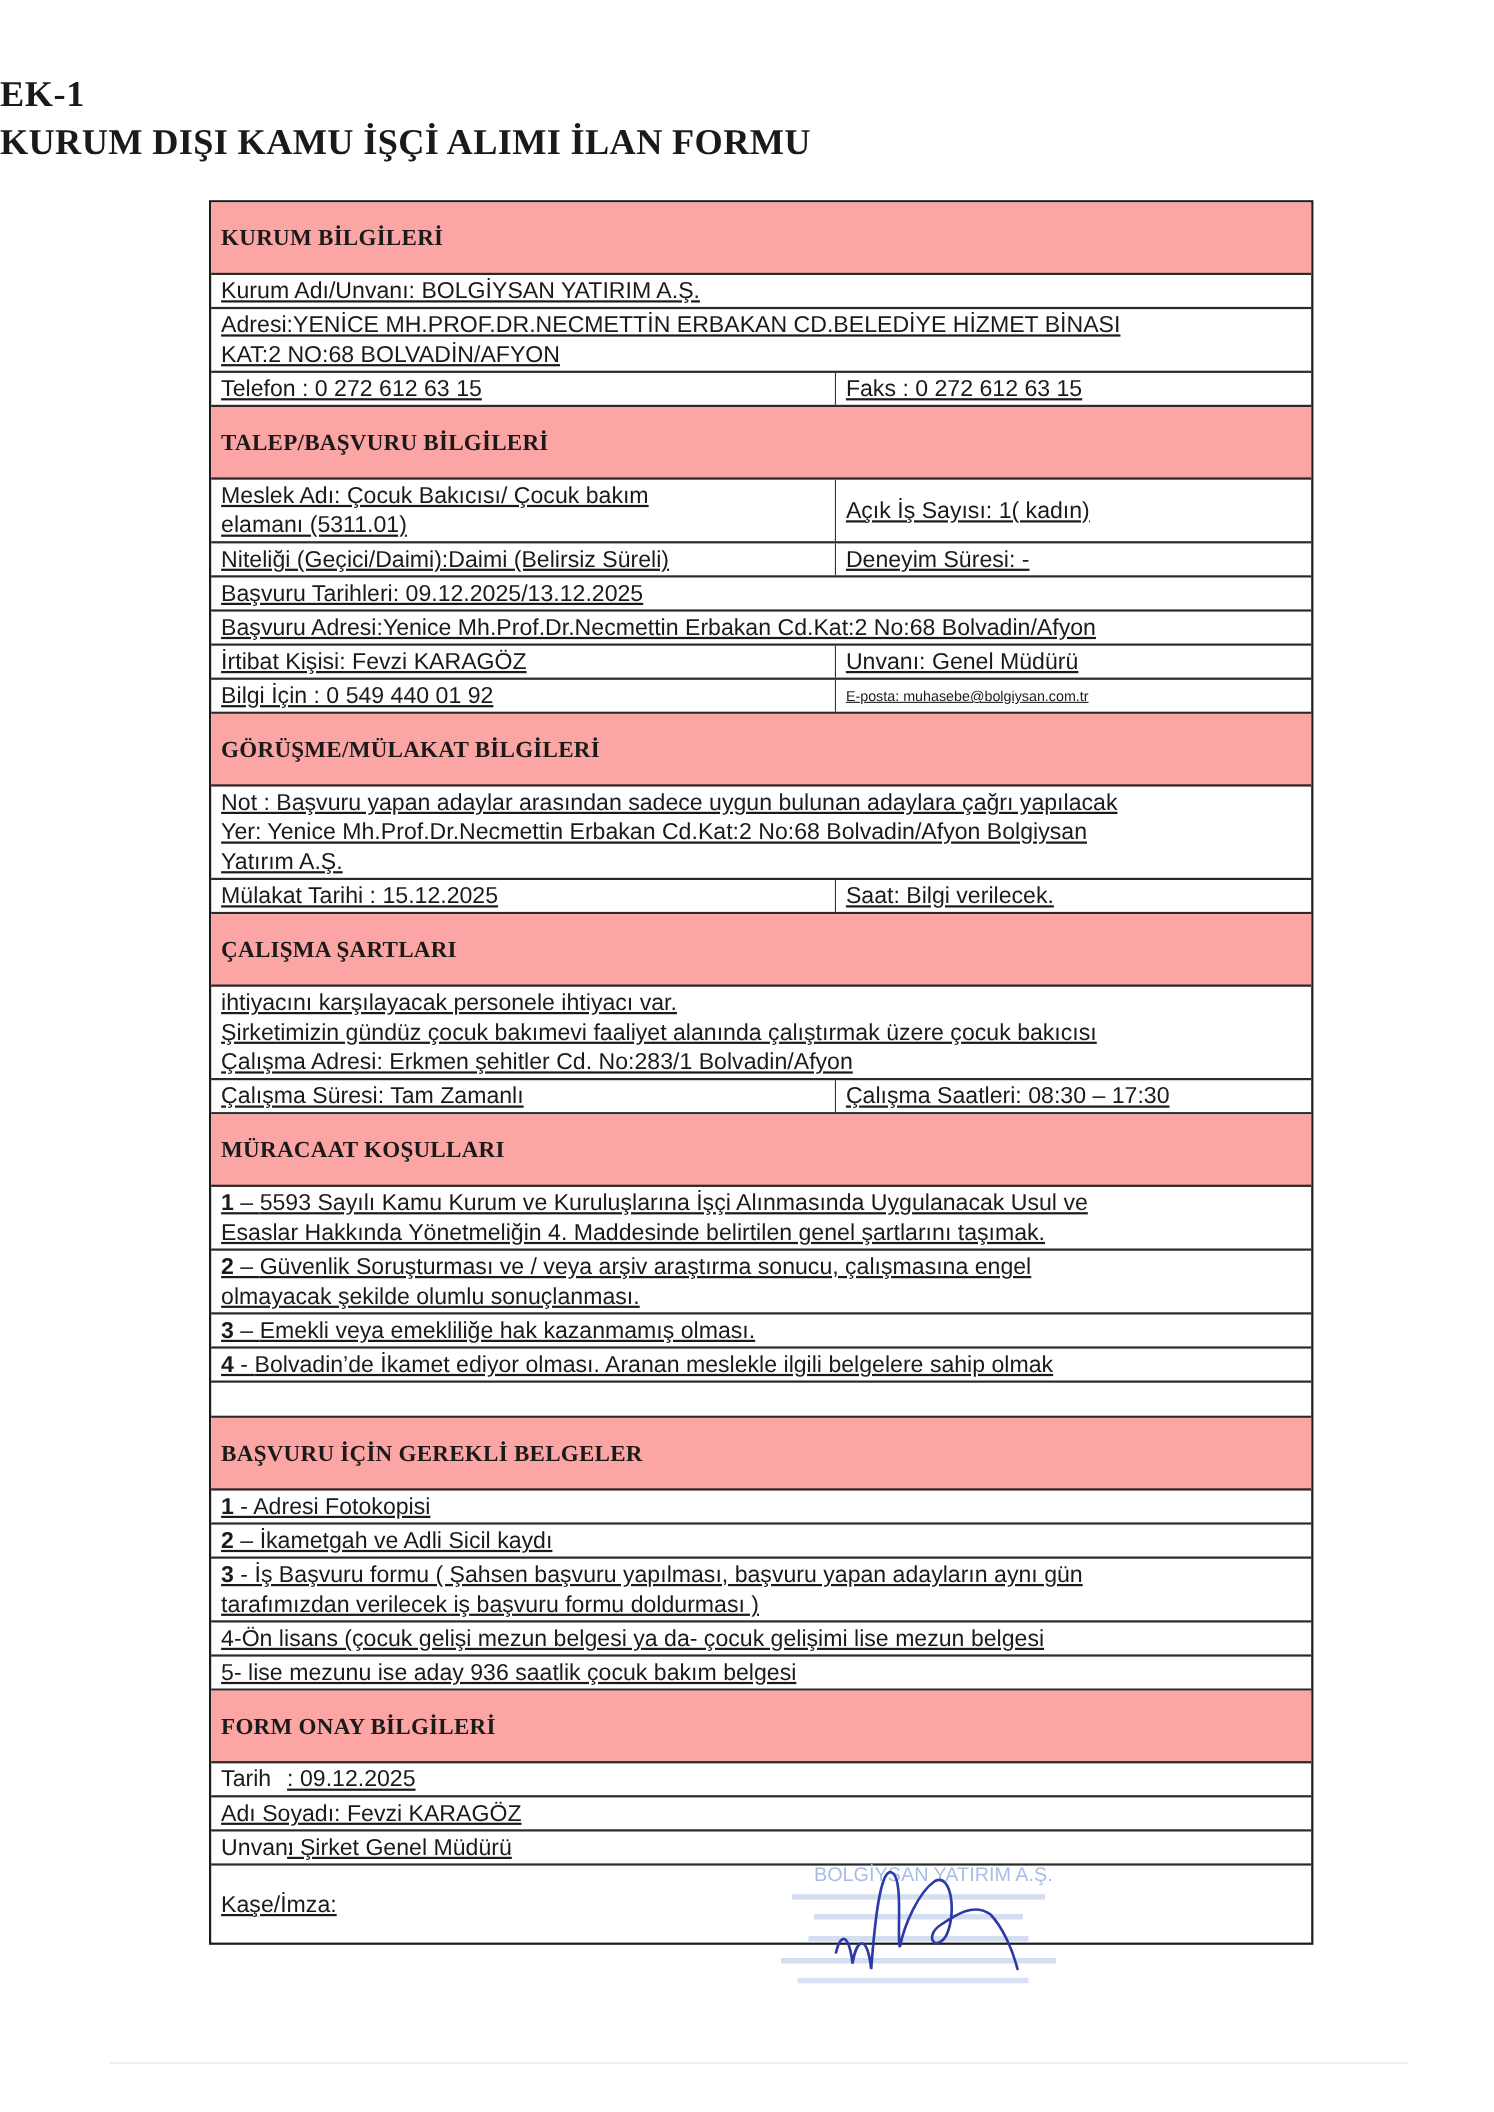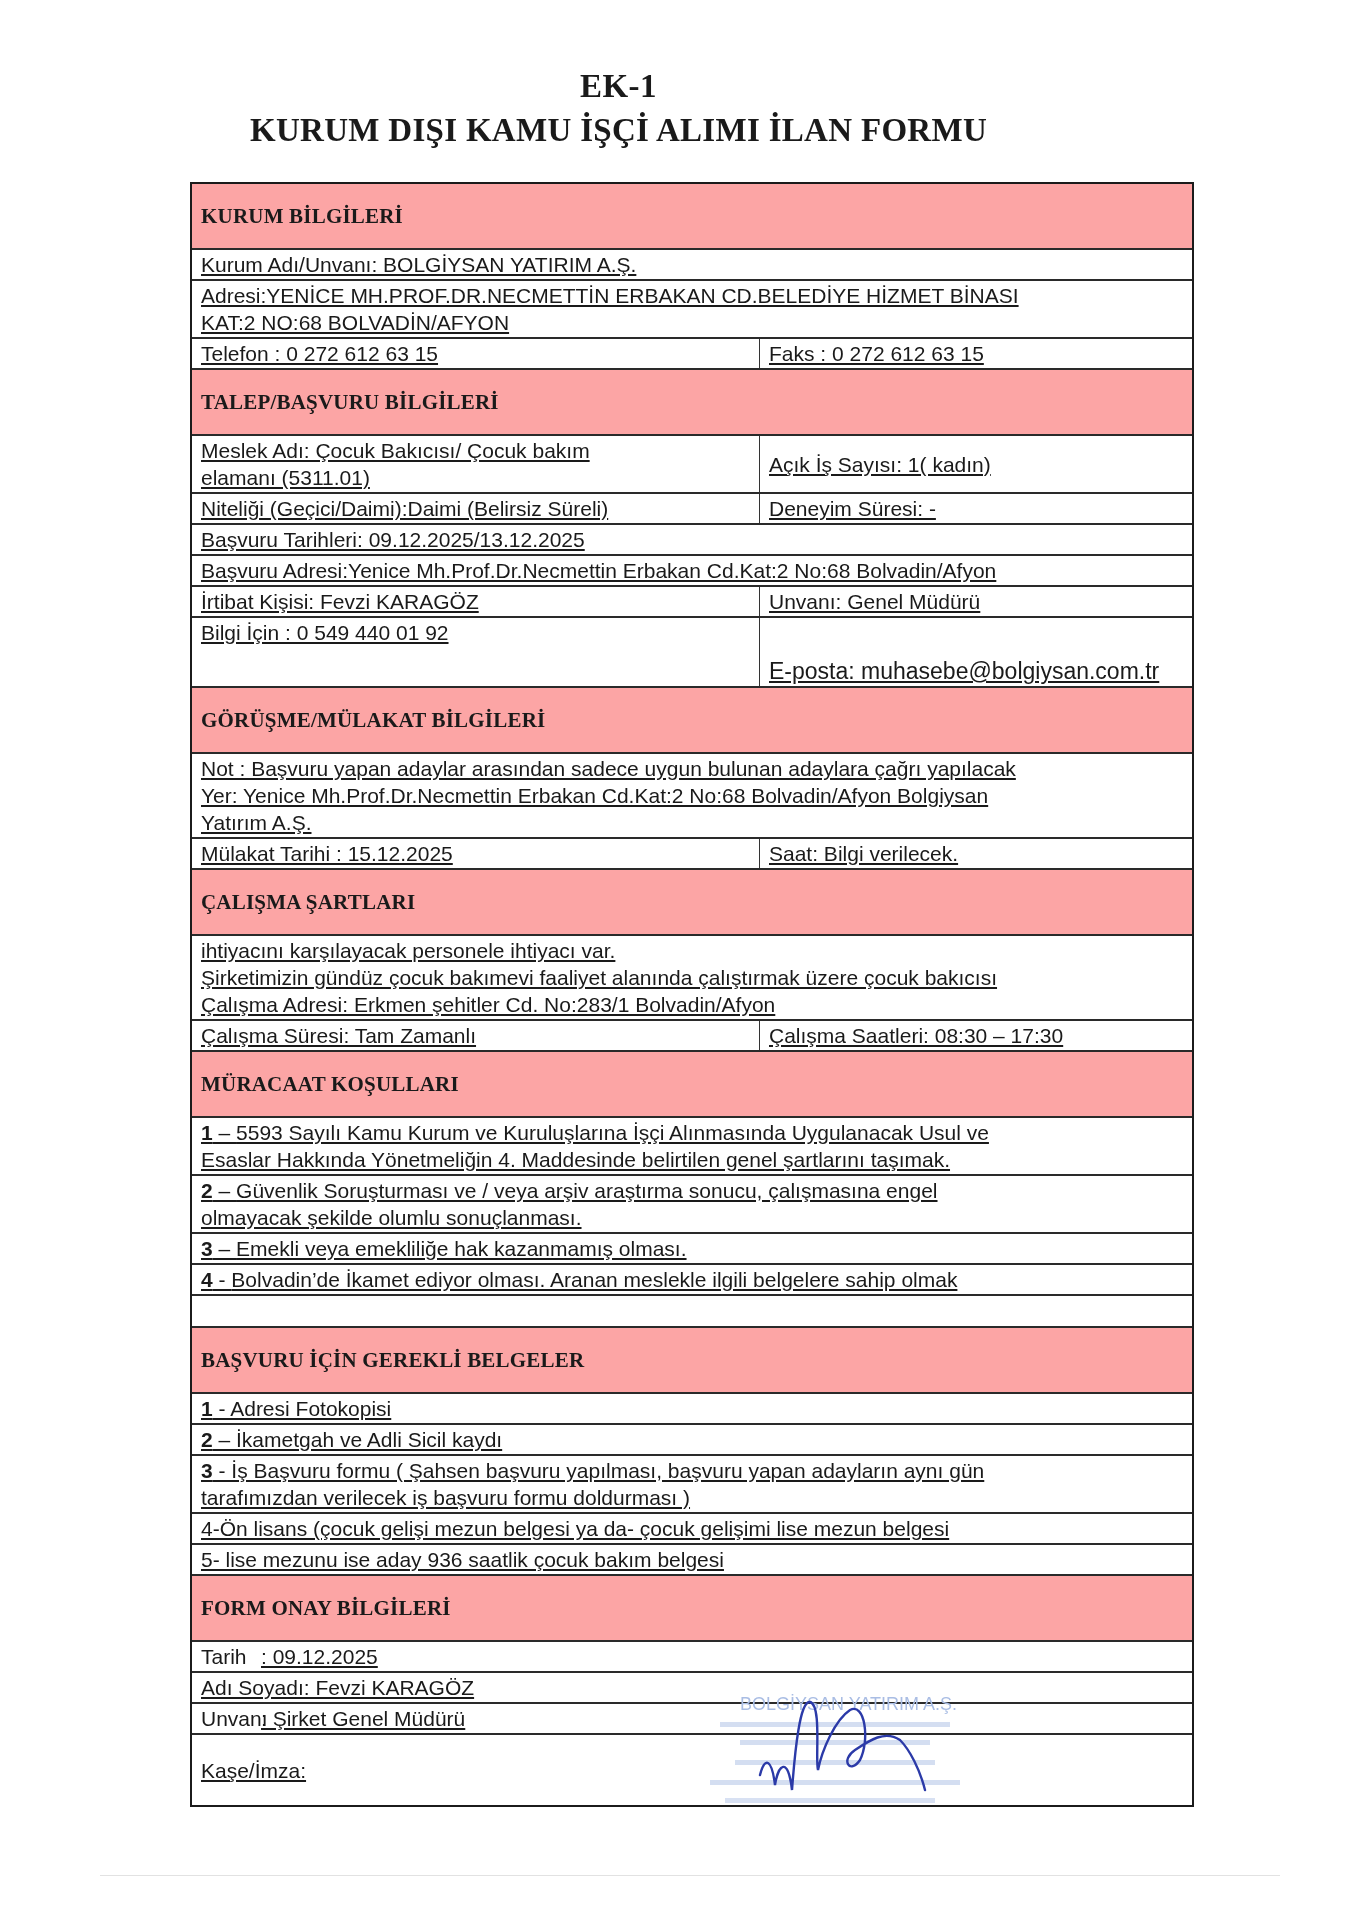--- a/index.html
+++ b/index.html
@@ -1,21 +1,21 @@
 <!DOCTYPE html>
 <html><head>
 <meta charset="utf-8">
 <style>
   html, body { margin: 0; padding: 0; background: #ffffff; }
   body {
     width: 1358px; height: 1920px; position: relative; overflow: hidden;
     font-family: "Liberation Sans", "DejaVu Sans", sans-serif;
     color: #1a1a1a;
   }
-  .title-block { position: absolute; top: 64px; left: 0; width: 1237px; text-align: center; }
+  .title-block { position: absolute; top: 64px; left: 0; width: 1237px; }
   .title-1 { font-family: "Liberation Serif", serif; font-weight: bold; font-size: 33px; line-height: 44px; letter-spacing: 0.5px; }
   .title-2 { font-family: "Liberation Serif", serif; font-weight: bold; font-size: 33px; line-height: 44px; letter-spacing: 0.3px; }
 
   .form {
     position: absolute; left: 190px; top: 182px; width: 1004px;
     border: 2px solid #1b1b1b; box-sizing: border-box;
     font-size: 21px;
   }
   .sec-head {
     background: #fca5a5;
@@ -24,21 +24,21 @@
     border-bottom: 2px solid #2a2a2a; letter-spacing: 0.2px;
   }
   .row { display: flex; border-bottom: 2px solid #2a2a2a; }
   .row:last-child { border-bottom: none; }
   .cell { padding: 1px 9px; line-height: 27px; box-sizing: border-box; text-decoration: underline; }
   .cell.left { width: 568px; border-right: 1.5px solid #333; }
   .cell.right { flex: 1; }
   .cell.full { width: 100%; }
   .vcenter { display: flex; align-items: center; }
   .num { font-weight: bold; }
-  .sm { font-size: 23px; margin-top: 39px; }
+  .sm { font-size: 13px; }
   .gap { height: 30px; border-bottom: 2px solid #2a2a2a; }
   .sig-row { position: relative; height: 70px; }
   .tarih-k { display: inline-block; width: 60px; }
   .stamp {
     position: absolute; left: 700px; top: 1680px; width: 300px; height: 150px;
     pointer-events: none;
   }
   .scan-line { position: absolute; left: 100px; top: 1875px; width: 1180px; height: 1px; background: #e2e2e2; }
 </style>
 </head>

